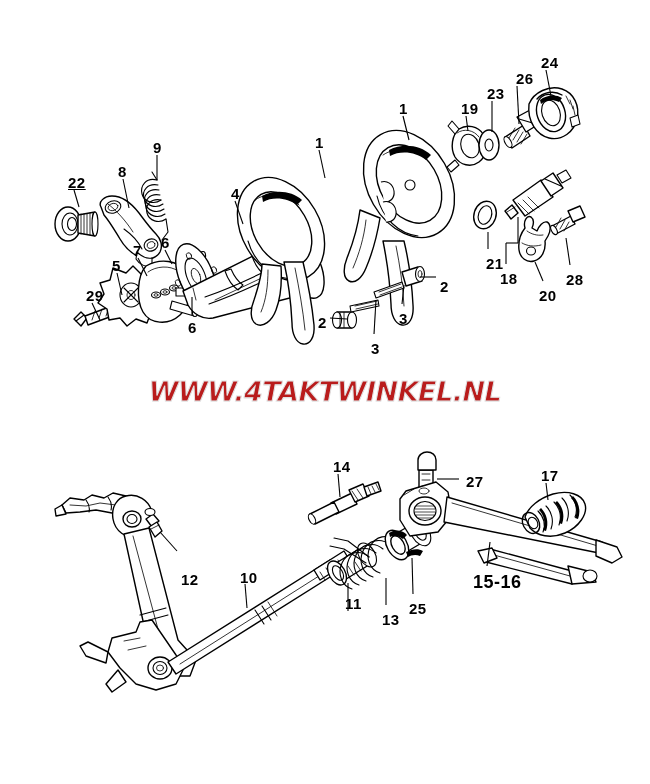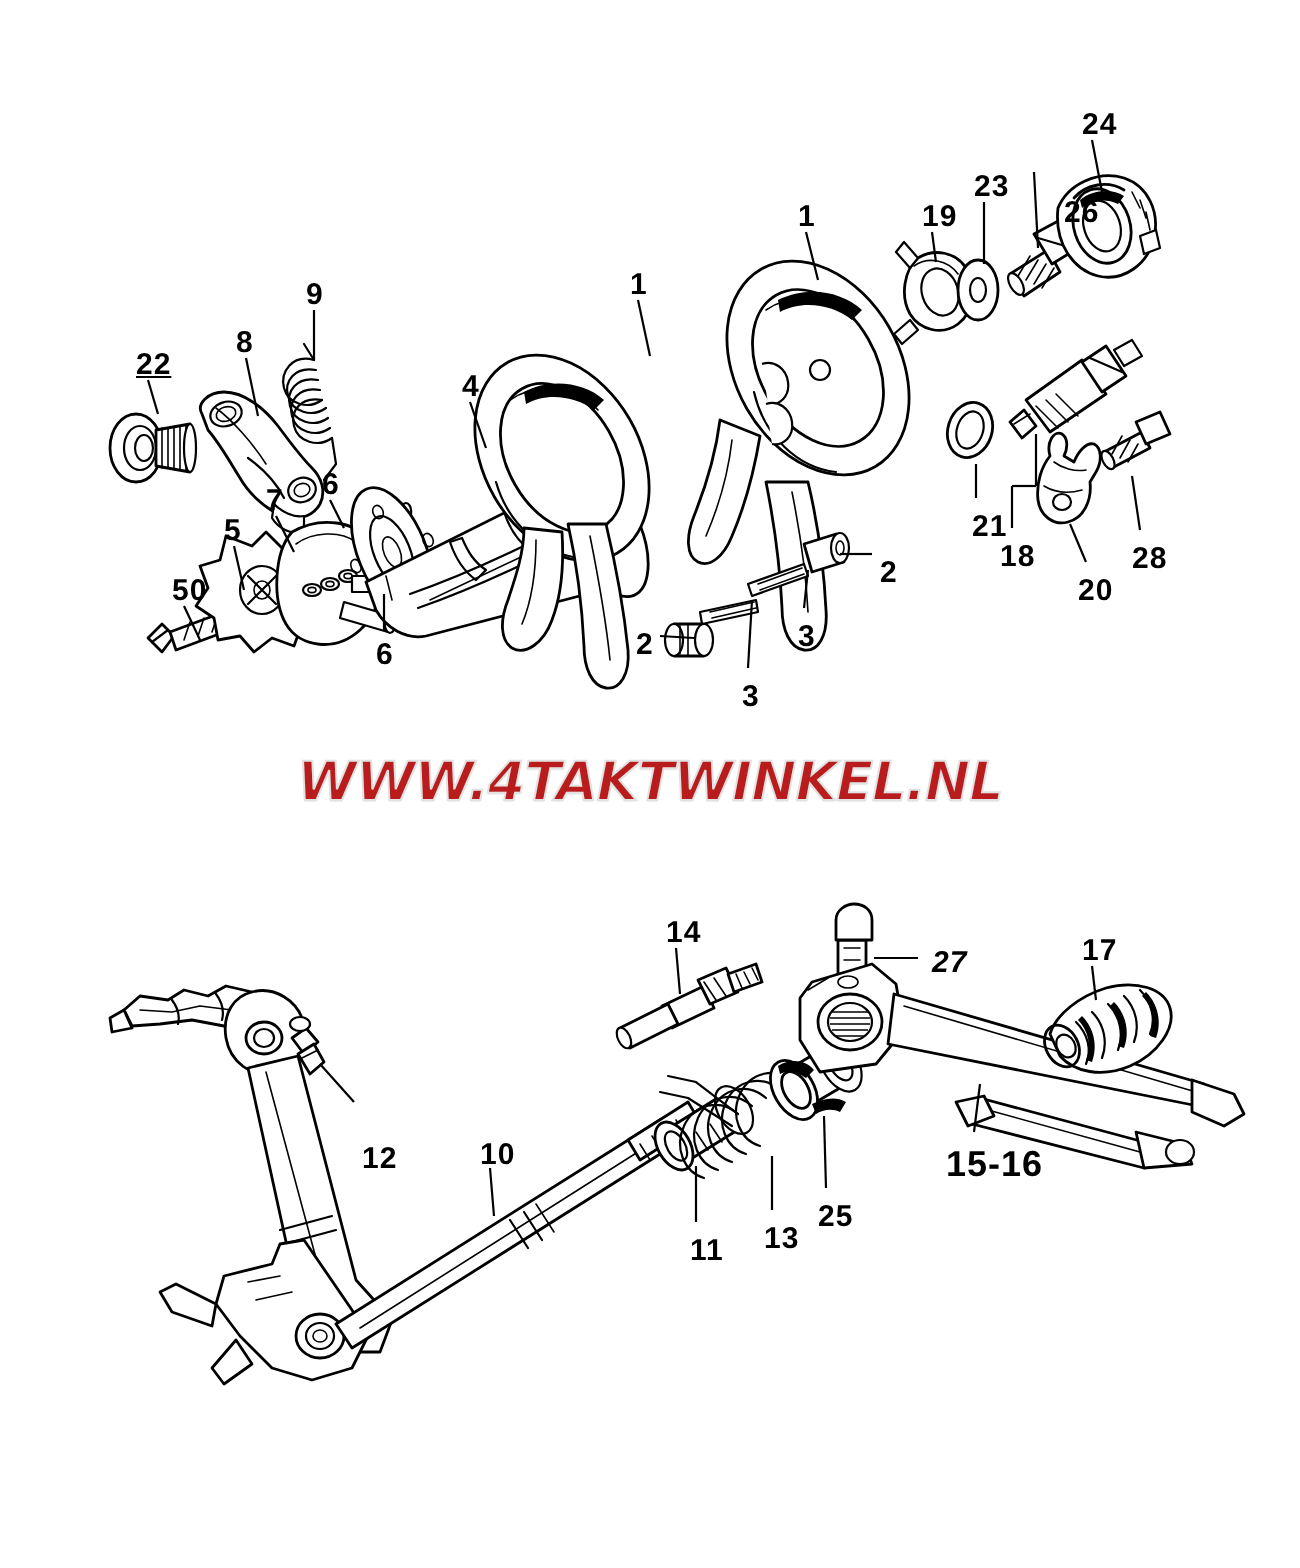--- a/index.html
+++ b/index.html
@@ -474,44 +474,44 @@
   </svg>
 
   <div class="wm">
     <span>WWW.4TAKTWINKEL.NL</span>
   </div>
 
   <div id="callouts">
       <div class="lbl" style="left: 68px; top: 175px; text-decoration: underline;">22</div>
       <div class="lbl" style="left: 118px; top: 164px;">8</div>
       <div class="lbl" style="left: 153px; top: 140px;">9</div>
-      <div class="lbl" style="left: 86px; top: 288px;">50</div>
+      <div class="lbl" style="left: 86px; top: 288px;">29</div>
       <div class="lbl" style="left: 112px; top: 258px;">5</div>
       <div class="lbl" style="left: 133px; top: 243px;">7</div>
       <div class="lbl" style="left: 161px; top: 235px;">6</div>
       <div class="lbl" style="left: 188px; top: 320px;">6</div>
       <div class="lbl" style="left: 231px; top: 186px;">4</div>
       <div class="lbl" style="left: 315px; top: 135px;">1</div>
       <div class="lbl" style="left: 399px; top: 101px;">1</div>
       <div class="lbl" style="left: 318px; top: 315px;">2</div>
       <div class="lbl" style="left: 440px; top: 279px;">2</div>
       <div class="lbl" style="left: 371px; top: 341px;">3</div>
       <div class="lbl" style="left: 399px; top: 311px;">3</div>
       <div class="lbl" style="left: 461px; top: 101px;">19</div>
       <div class="lbl" style="left: 487px; top: 86px;">23</div>
-      <div class="lbl" style="left: 532px; top: 71px; margin-top: 28px;">26</div>
+      <div class="lbl" style="left: 516px; top: 71px;">26</div>
       <div class="lbl" style="left: 541px; top: 55px;">24</div>
       <div class="lbl" style="left: 486px; top: 256px;">21</div>
       <div class="lbl" style="left: 500px; top: 271px;">18</div>
       <div class="lbl" style="left: 539px; top: 288px;">20</div>
       <div class="lbl" style="left: 566px; top: 272px;">28</div>
       <div class="lbl" style="left: 181px; top: 552px; margin-top: 20px;">12</div>
       <div class="lbl" style="left: 240px; top: 570px;">10</div>
       <div class="lbl" style="left: 333px; top: 459px;">14</div>
-      <div class="lbl" style="left: 345px; top: 618px;">11</div>
+      <div class="lbl" style="left: 345px; top: 596px;">11</div>
       <div class="lbl" style="left: 382px; top: 612px;">13</div>
       <div class="lbl" style="left: 409px; top: 601px;">25</div>
-      <div class="lbl" style="left: 466px; top: 474px; font-style: italic;">27</div>
+      <div class="lbl" style="left: 466px; top: 474px;">27</div>
       <div class="lbl sm" style="left: 473px; top: 573px;">15-16</div>
       <div class="lbl" style="left: 541px; top: 468px;">17</div>
     </div>
 
 </div>
 
 </body></html>

